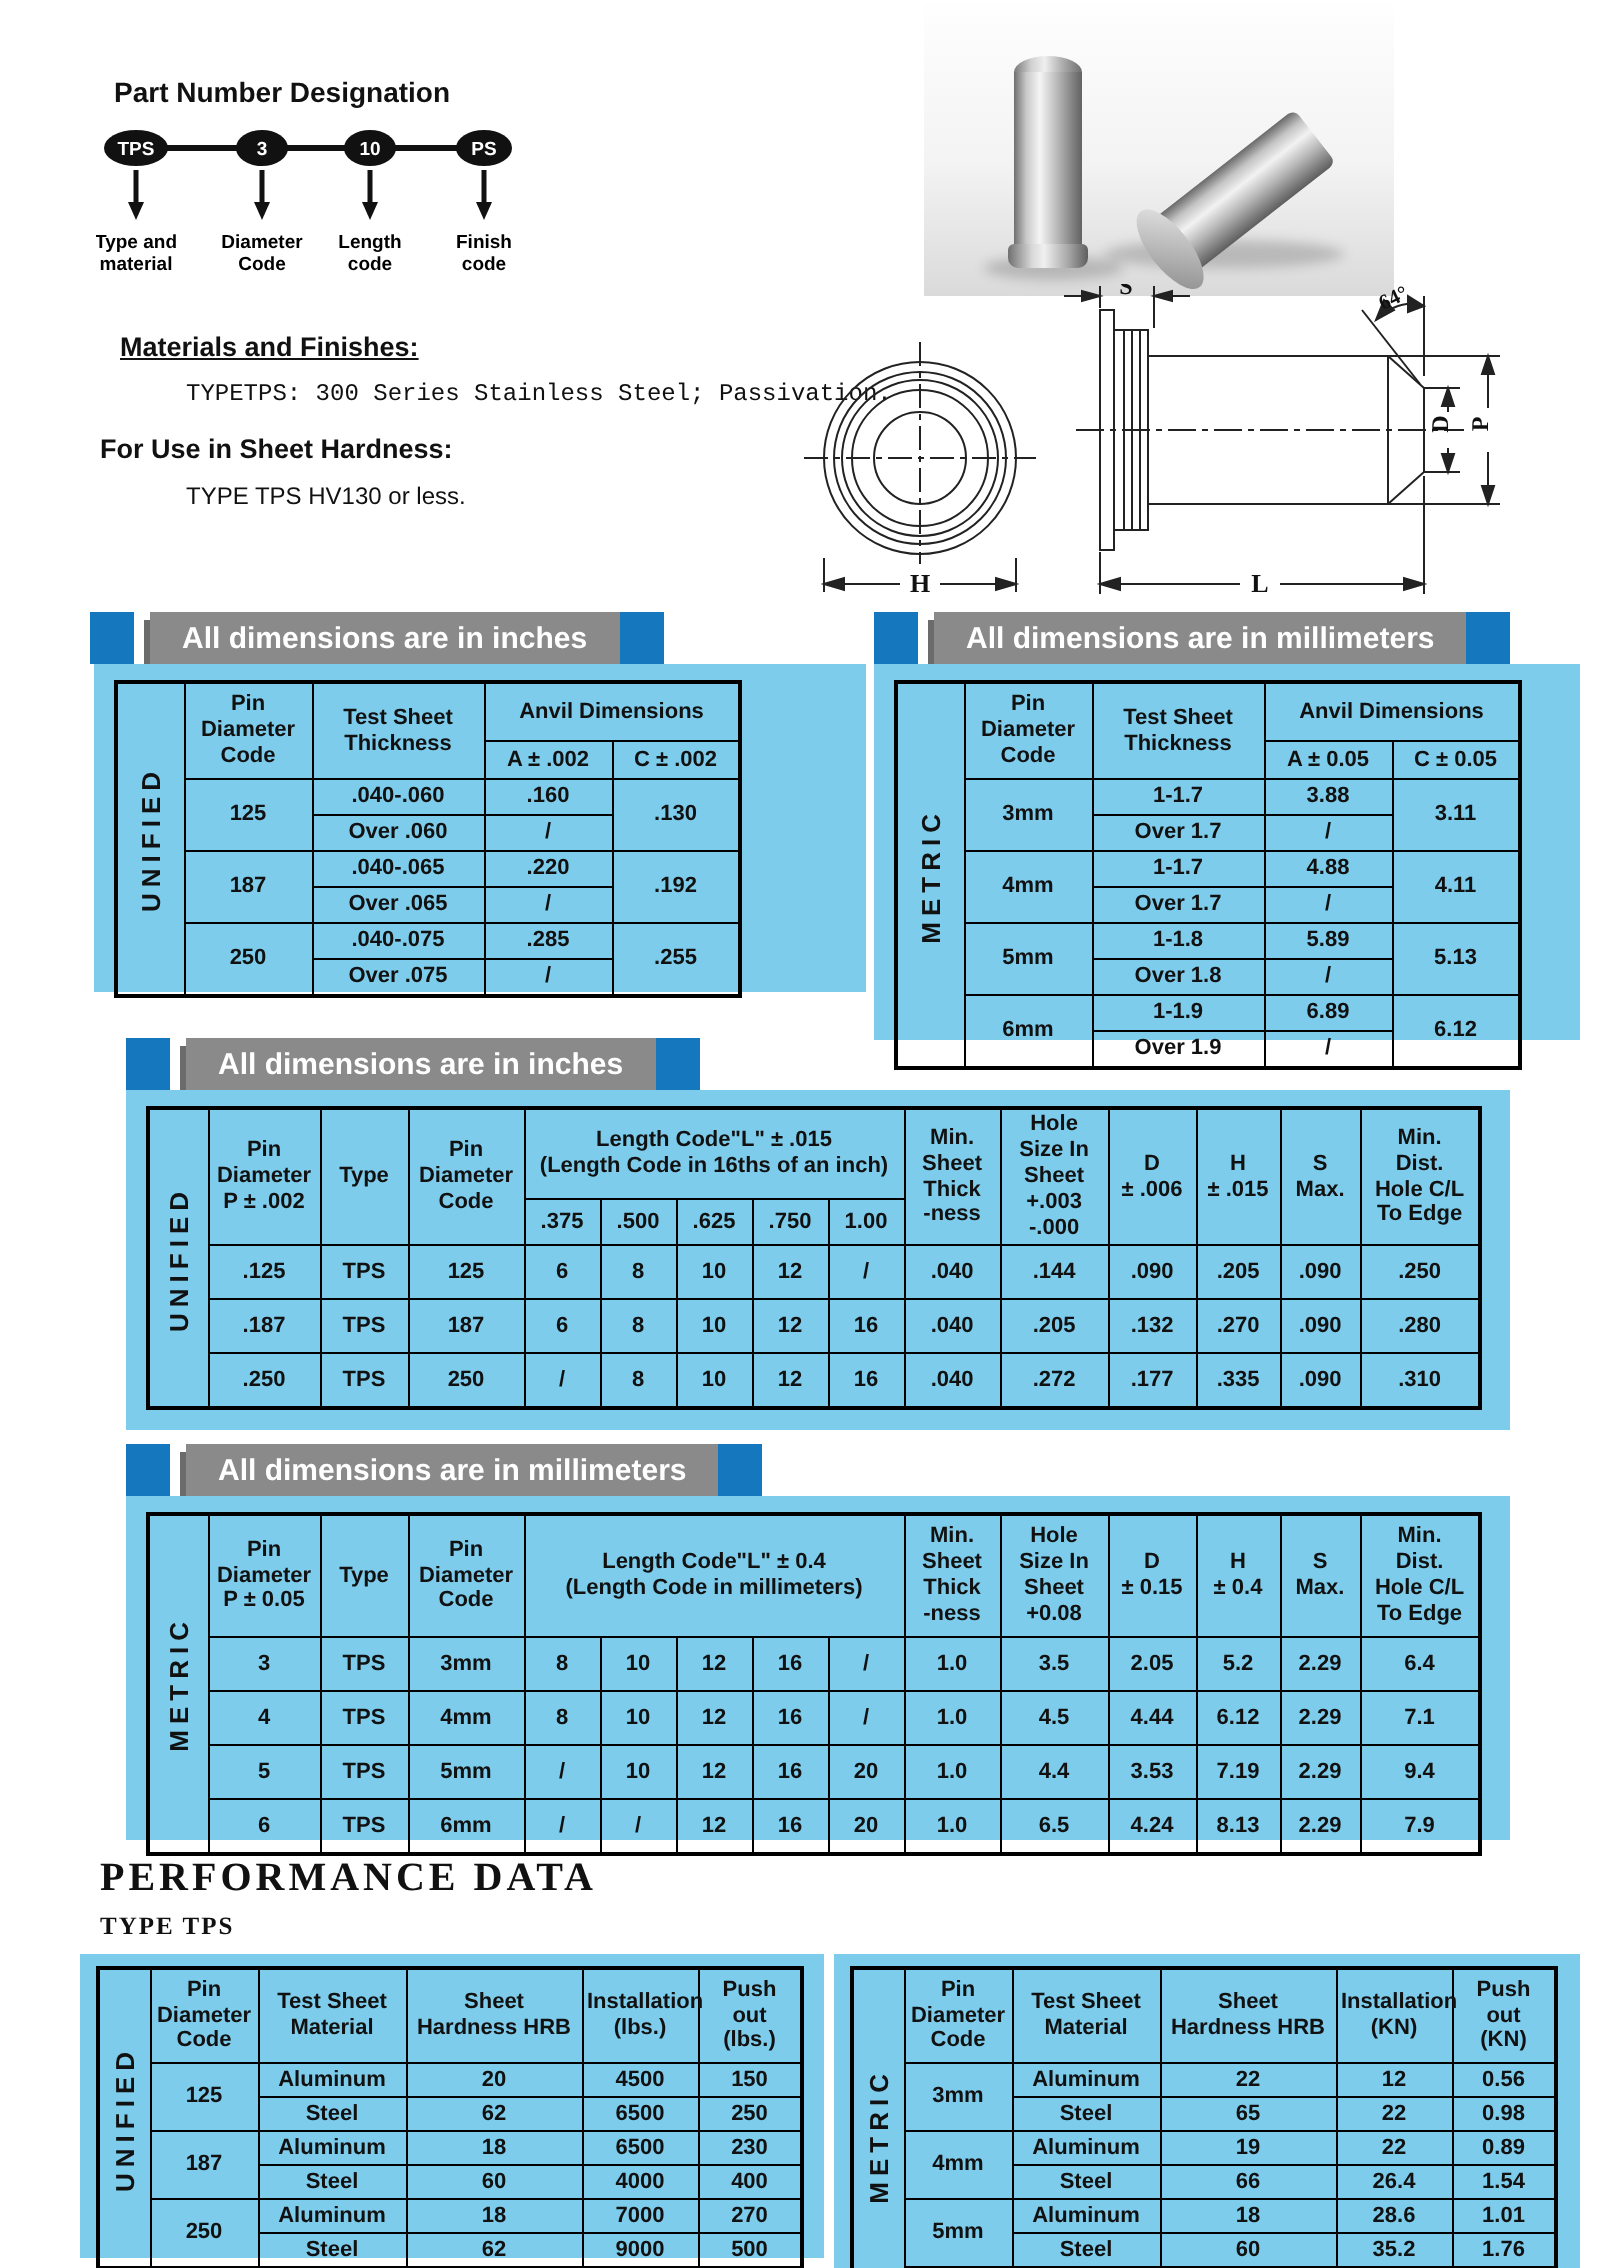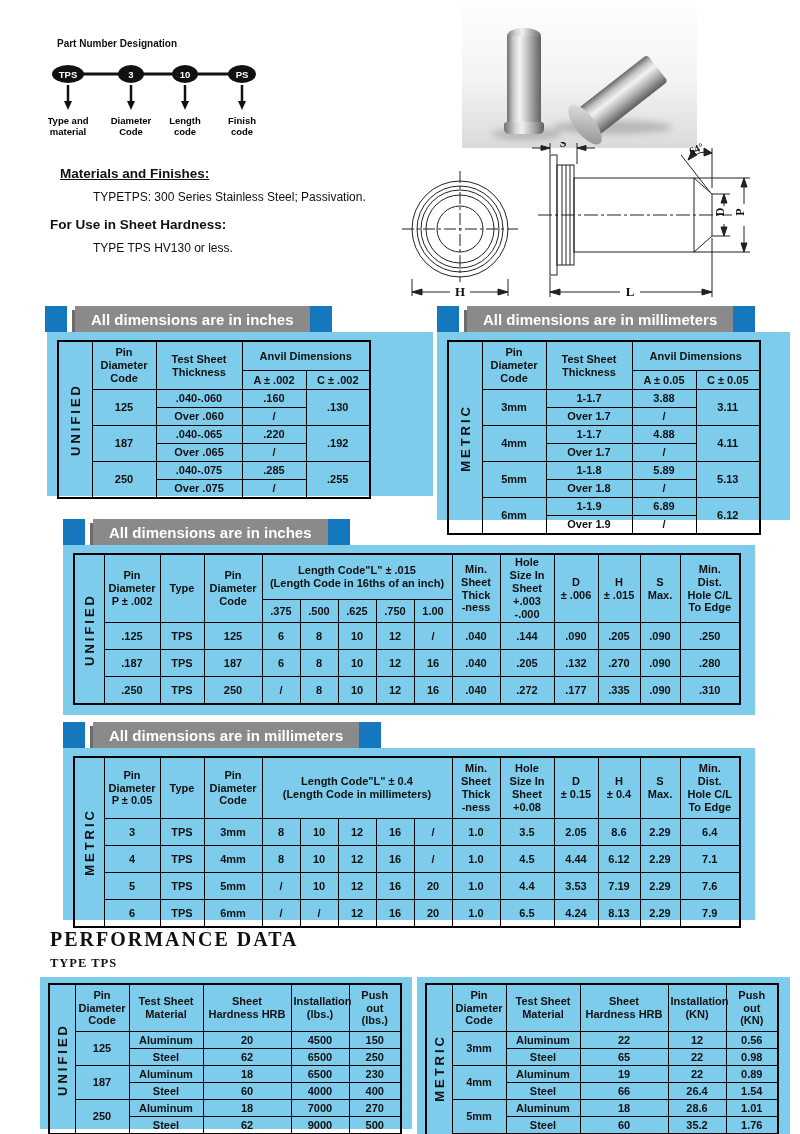--- a/index.html
+++ b/index.html
@@ -1,23 +1,23 @@
 <!DOCTYPE html>
 <html><head>
 <meta charset="utf-8">
 <style>
   html,body{margin:0;padding:0;}
   body{width:800px;height:1134px;position:relative;overflow:hidden;background:#fff;
        font-family:"Liberation Sans",sans-serif;color:#111;}
   .abs{position:absolute;}
 
   
-  .pnd-title{left:57px;top:38px;font-size:10px;font-weight:bold;}
+  .pnd-title{left:57px;top:38px;font-size:14px;font-weight:bold;}
   .mat-head{left:60px;top:166px;font-size:13.5px;font-weight:bold;text-decoration:underline;}
-  .mat-body{left:93px;top:190px;font-size:12px;}
+  .mat-body{left:93px;top:190px;font-size:12px;font-family:Liberation Mono, monospace;}
   .hard-head{left:50px;top:217px;font-size:13.5px;font-weight:bold;}
   .hard-body{left:93px;top:241px;font-size:12px;}
   .perf-head{left:50px;top:928px;font-family:"Liberation Serif",serif;font-size:20px;font-weight:bold;letter-spacing:2px;}
   .perf-sub{left:50px;top:956px;font-family:"Liberation Serif",serif;font-size:12.5px;font-weight:bold;letter-spacing:1px;}
 
   
   .banner{position:absolute;display:flex;align-items:flex-start;height:30px;}
   .banner .tab{width:22px;height:26px;background:#1577BD;flex:0 0 auto;}
   .banner .bar{height:26px;background:#8A8A8A;box-shadow:-3px 4px 0 0 #6B6B6B;
                color:#fff;font-weight:bold;font-size:15px;display:flex;align-items:center;
@@ -519,21 +519,21 @@
           <td>TPS</td>
           <td>3mm</td>
           <td>8</td>
           <td>10</td>
           <td>12</td>
           <td>16</td>
           <td>/</td>
           <td>1.0</td>
           <td>3.5</td>
           <td>2.05</td>
-          <td>8.6</td>
+          <td>5.2</td>
           <td>2.29</td>
           <td>6.4</td>
         </tr>
         <tr>
           <td>4</td>
           <td>TPS</td>
           <td>4mm</td>
           <td>8</td>
           <td>10</td>
           <td>12</td>
@@ -553,21 +553,21 @@
           <td>/</td>
           <td>10</td>
           <td>12</td>
           <td>16</td>
           <td>20</td>
           <td>1.0</td>
           <td>4.4</td>
           <td>3.53</td>
           <td>7.19</td>
           <td>2.29</td>
-          <td>7.6</td>
+          <td>9.4</td>
         </tr>
         <tr>
           <td>6</td>
           <td>TPS</td>
           <td>6mm</td>
           <td>/</td>
           <td>/</td>
           <td>12</td>
           <td>16</td>
           <td>20</td>

